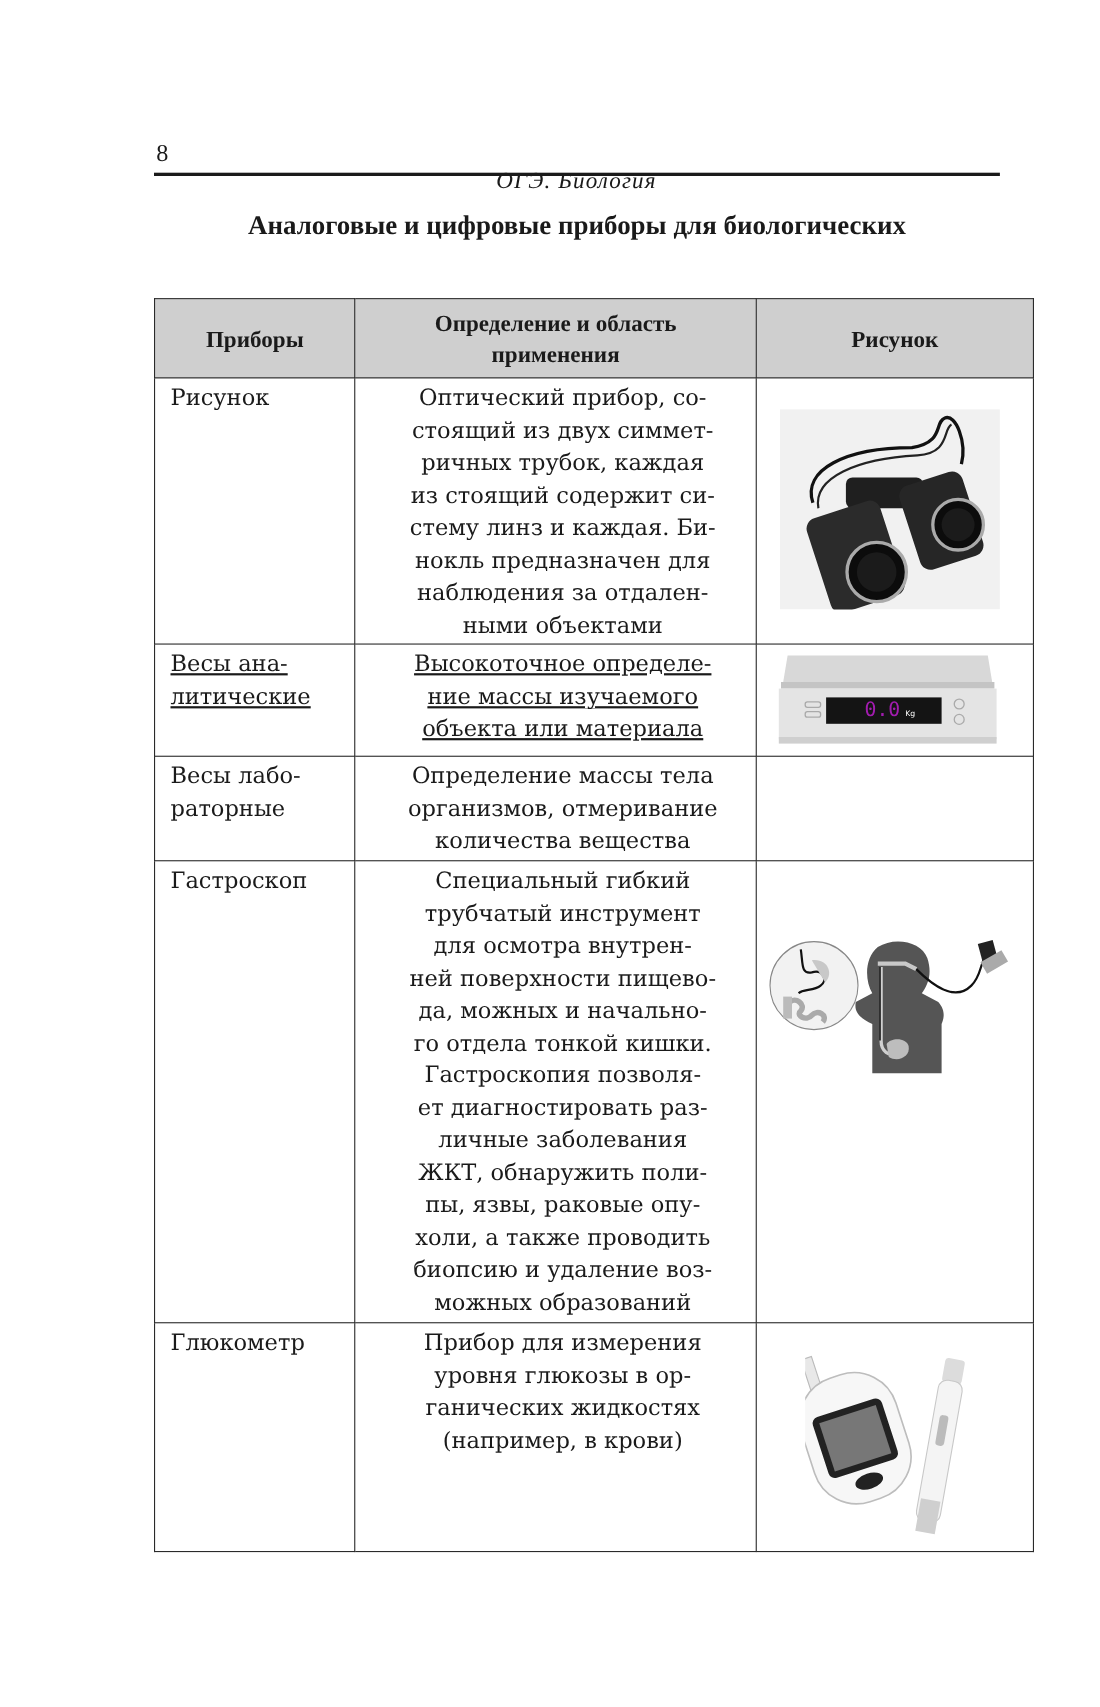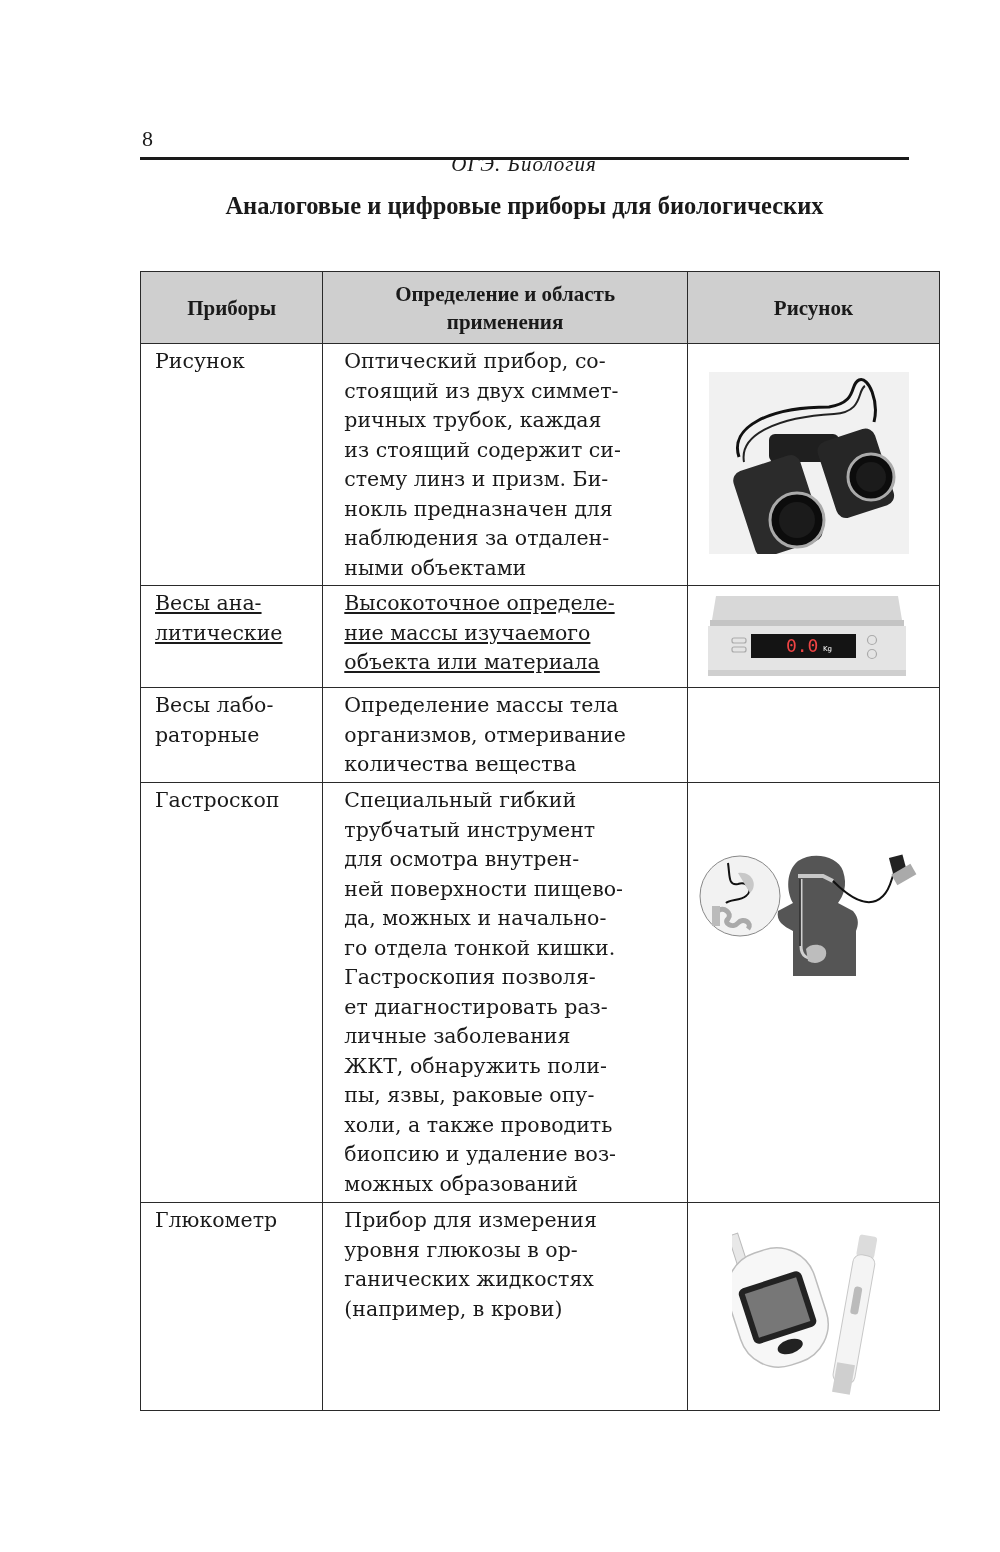--- a/index.html
+++ b/index.html
@@ -13,21 +13,21 @@
     .title { position: absolute; left: 140px; top: 190px; width: 769px; text-align: center;
              font-family: "Liberation Serif", serif; font-weight: bold; font-size: 24.5px; line-height: 32px; }
     table.devices { position: absolute; left: 140px; top: 271px; width: 800px; border-collapse: collapse;
                     table-layout: fixed; font-size: 20.5px; line-height: 29.5px; padding-left: 16px; }
     table.devices td, table.devices th { border: 1.5px solid #2a2a2a; vertical-align: top; padding: 0; }
     table.devices th { background: #cfcfcf; font-family: "Liberation Serif", serif; font-weight: bold;
                        font-size: 21px; line-height: 28px; vertical-align: middle; text-align: center; height: 71px; }
     .c1 { width: 175px; } .c2 { width: 350px; } .c3 { width: 242px; }
     .cell-name { padding: 3px 10px 0 14px !important; }
     .cell-def { padding: 3px 8px 0 21px !important; }
-    .cell-def span { display: block; white-space: nowrap; }
+    .cell-def span { display: block; white-space: nowrap; text-align: center; }
     .cell-img { position: relative; }
     .r1 { height: 242px; } .r2 { height: 102px; text-decoration: underline; } .r3 { height: 95px; } .r4 { height: 420px; } .r5 { height: 208px; }
     .pic { position: absolute; }
   </style>
 </head>
 <body>
 
 <div class="header">
   <span class="page-num">8</span>
   <span class="running-title">ОГЭ. Биология</span>
@@ -58,21 +58,21 @@
 
     <tr class="r1">
       <td class="cell-name">
         <div>Рисунок</div>
       </td>
       <td class="cell-def">
         <span>Оптический прибор, со-</span>
         <span>стоящий из двух симмет-</span>
         <span>ричных трубок, каждая</span>
         <span>из стоящий содержит си-</span>
-        <span>стему линз и призм. Би-</span>
+        <span>стему линз и каждая. Би-</span>
         <span>нокль предназначен для</span>
         <span>наблюдения за отдален-</span>
         <span>ными объектами</span>
       </td>
       <td class="cell-img">
         <svg class="pic" style="left:21px;top:28px" width="200" height="182" viewBox="0 0 200 182">
           <rect x="0" y="0" width="200" height="182" fill="#f1f1f1"></rect>
           <path d="M30,85 C20,55 60,35 120,35 C150,30 140,12 150,8 C160,4 170,30 165,50" stroke="#111" stroke-width="3" fill="none"></path>
           <path d="M35,90 C30,62 70,45 125,42 C155,40 148,18 156,14" stroke="#222" stroke-width="2" fill="none"></path>
           <rect x="60" y="62" width="70" height="28" rx="6" fill="#1f1f1f"></rect>
@@ -106,21 +106,21 @@
             <polygon points="12,2 194,2 198,26 8,26" fill="#d8d8d8"></polygon>
             <rect x="6" y="26" width="194" height="6" fill="#c4c4c4"></rect>
             <rect x="4" y="32" width="198" height="46" fill="#e4e4e4"></rect>
             <rect x="4" y="76" width="198" height="6" fill="#cfcfcf"></rect>
             <rect x="28" y="44" width="14" height="5" rx="2" fill="none" stroke="#aaa" stroke-width="1.2"></rect>
             <rect x="28" y="53" width="14" height="5" rx="2" fill="none" stroke="#aaa" stroke-width="1.2"></rect>
             <rect x="47" y="40" width="105" height="24" fill="#141414"></rect>
             <circle cx="168" cy="46" r="4.5" fill="none" stroke="#aaa" stroke-width="1.2"></circle>
             <circle cx="168" cy="60" r="4.5" fill="none" stroke="#aaa" stroke-width="1.2"></circle>
           </svg>
-          <span style="position:absolute;left:82px;top:41px;color:#ef4444;font-family:'DejaVu Sans Mono',monospace;font-size:18px;line-height:22px;">0.0</span>
+          <span style="position:absolute;left:82px;top:41px;color:#a21caf;font-family:'DejaVu Sans Mono',monospace;font-size:18px;line-height:22px;">0.0</span>
           <span style="position:absolute;left:119px;top:50px;color:#fff;font-family:'DejaVu Sans',sans-serif;font-size:7px;line-height:10px;">Kg</span>
         </div>
       </td>
     </tr>
 
     <tr class="r3">
       <td class="cell-name">
         <div>Весы лабо-</div>
         <div>раторные</div>
       </td>

